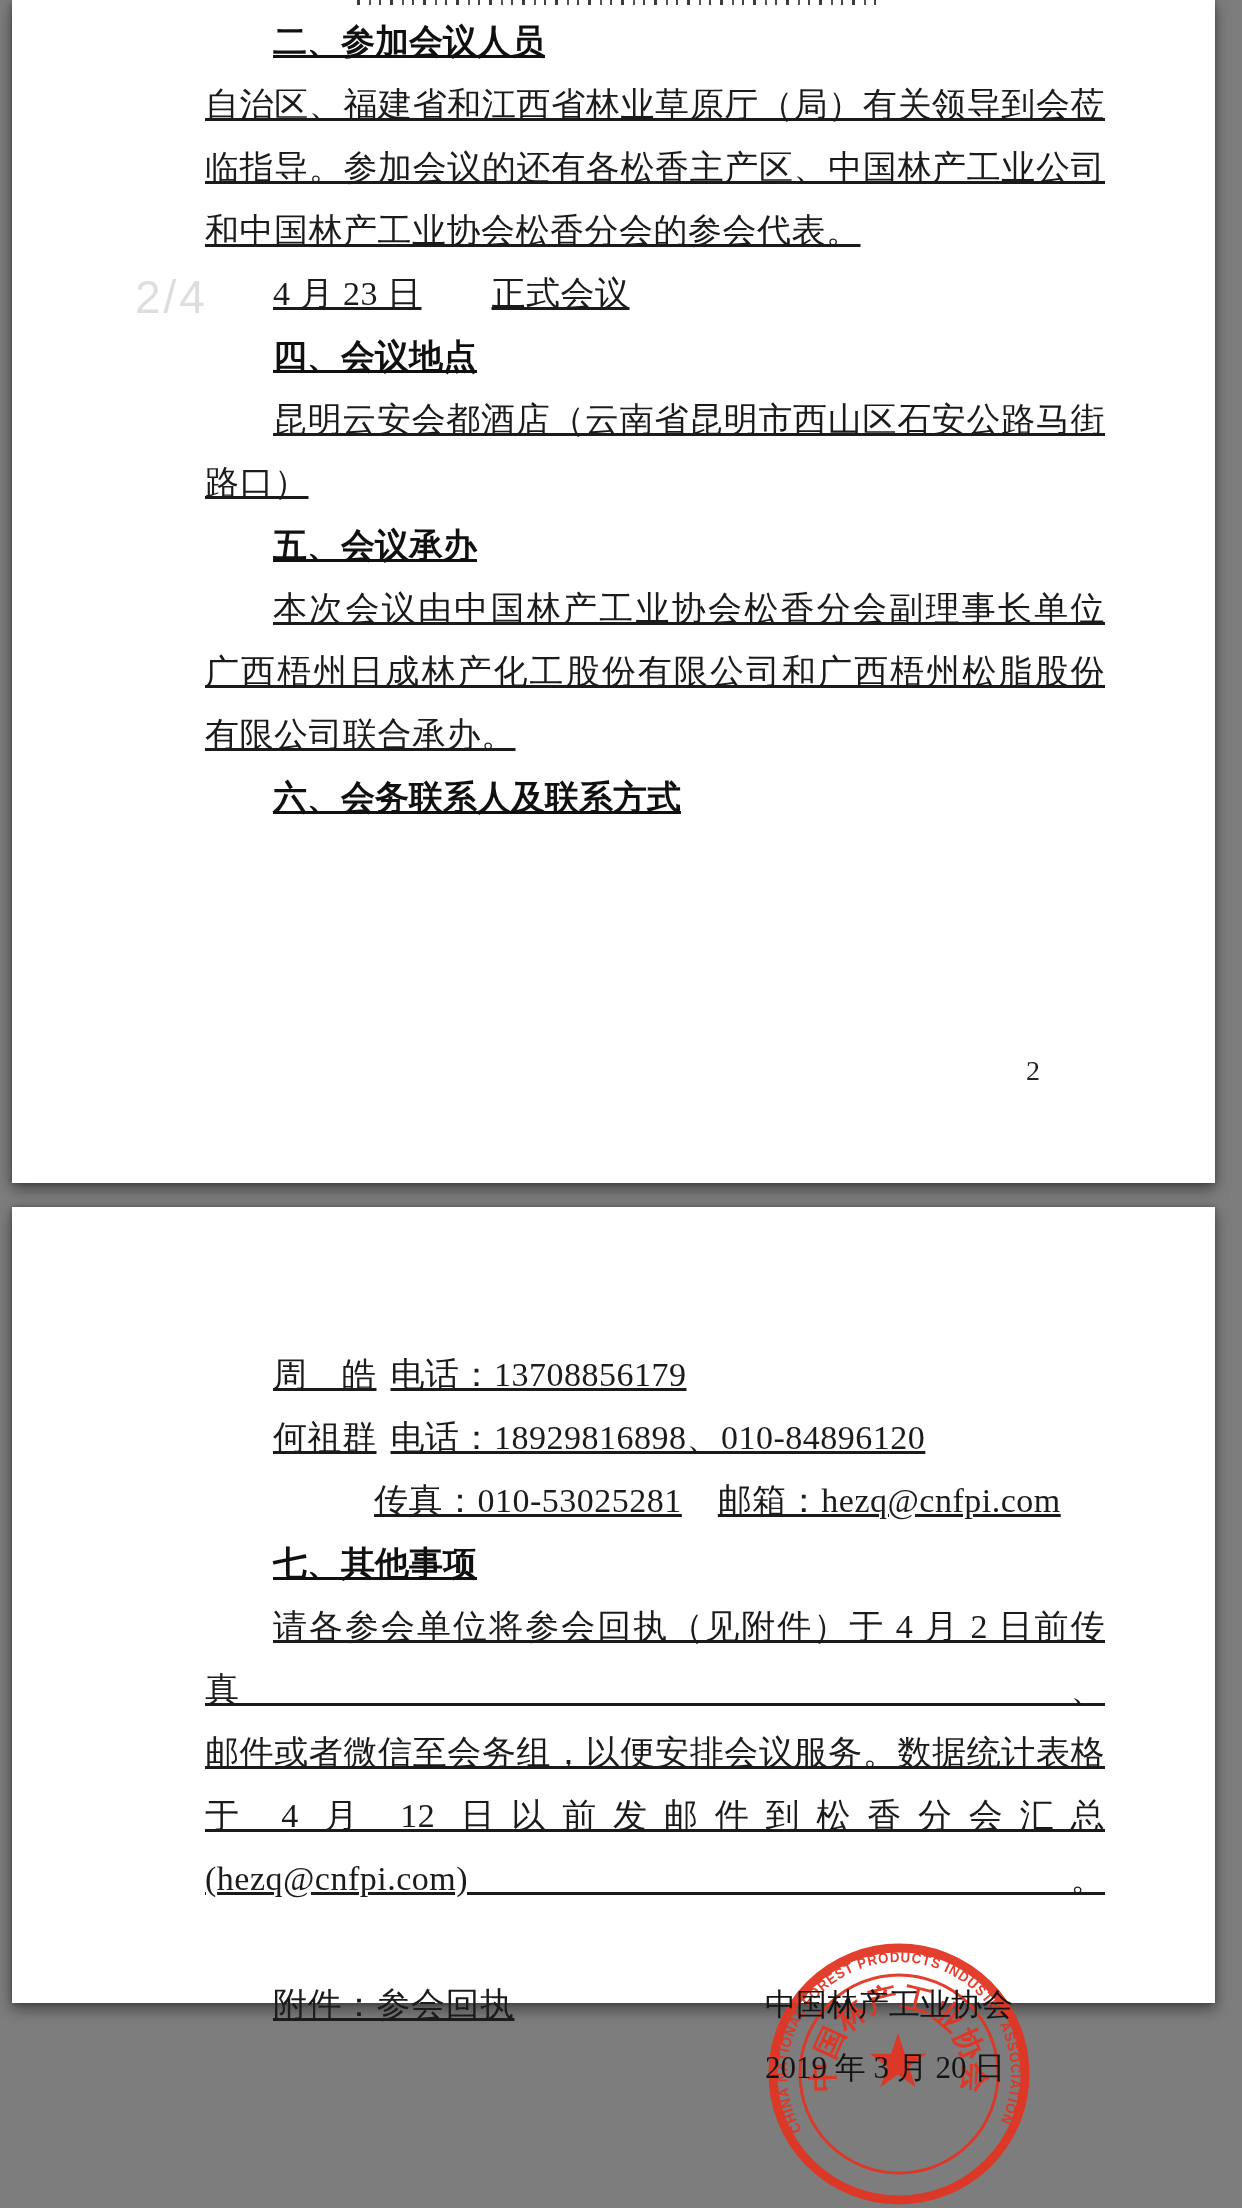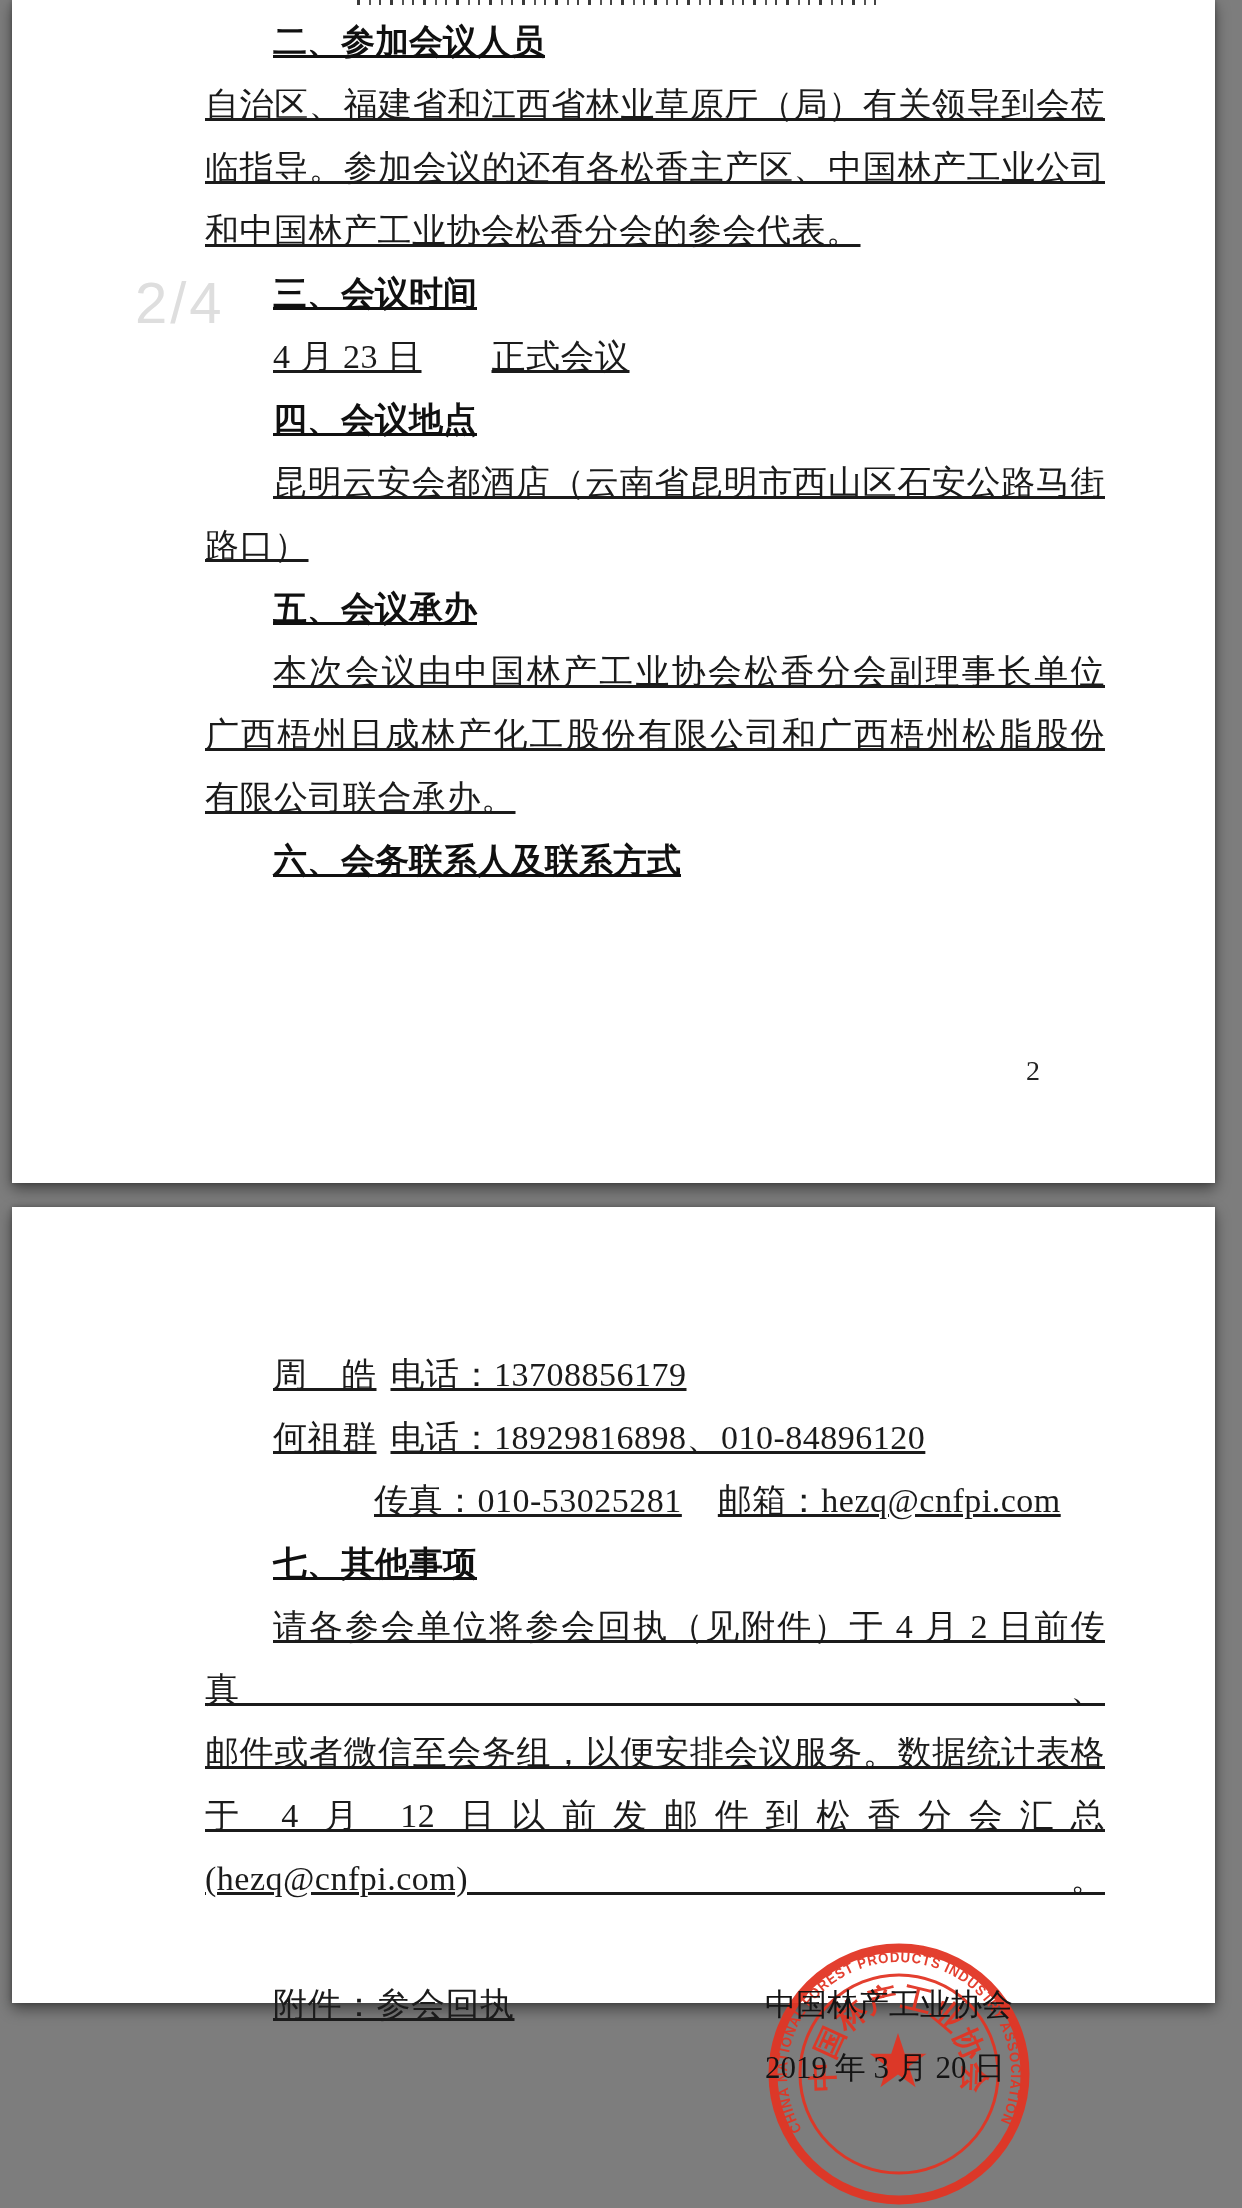--- a/index.html
+++ b/index.html
@@ -42,21 +42,21 @@
   .frag{
     position:absolute;left:345px;top:0;width:528px;height:5px;
     background:repeating-linear-gradient(90deg,
       #3a3a3a 0 3px,transparent 3px 12px,
       #555 12px 14px,transparent 14px 22px,
       #444 22px 24px,transparent 24px 33px);
   }
   .watermark{
     position:absolute;left:123px;top:274px;
     font-family:"Liberation Sans","DejaVu Sans",sans-serif;
-    font-size:58px;line-height:1;color:#dedede;letter-spacing:3px;
+    font-size:46px;line-height:1;color:#dedede;letter-spacing:3px;
   }
   .pagenum{
     position:absolute;left:1014px;top:1056px;
     font-size:28px;line-height:1.1;color:#222222;
   }
 
   .signature{
     position:absolute;left:753px;top:766px;z-index:3;
     font-size:31px;line-height:63px;color:#141414;white-space:nowrap;
   }
@@ -72,21 +72,20 @@
   <div class="page page-1">
     <div class="frag"></div>
     <div class="watermark">2/4</div>
 
     <div class="content content-1">
       <div class="row h">二、参加会议人员</div>
       <div class="row fill">自治区、福建省和江西省林业草原厅（局）有关领导到会莅</div>
       <div class="row fill">临指导。参加会议的还有各松香主产区、中国林产工业公司</div>
       <div class="row">和中国林产工业协会松香分会的参会代表。</div>
 
-      <div class="row h">三、会议时间</div>
       <div class="row i2">
         <span>4 月 23 日</span><span class="gap-wide"></span><span>正式会议</span>
       </div>
 
       <div class="row h">四、会议地点</div>
       <div class="row i2 fill">昆明云安会都酒店（云南省昆明市西山区石安公路马街</div>
       <div class="row">路口）</div>
 
       <div class="row h">五、会议承办</div>
       <div class="row i2 fill">本次会议由中国林产工业协会松香分会副理事长单位</div>

